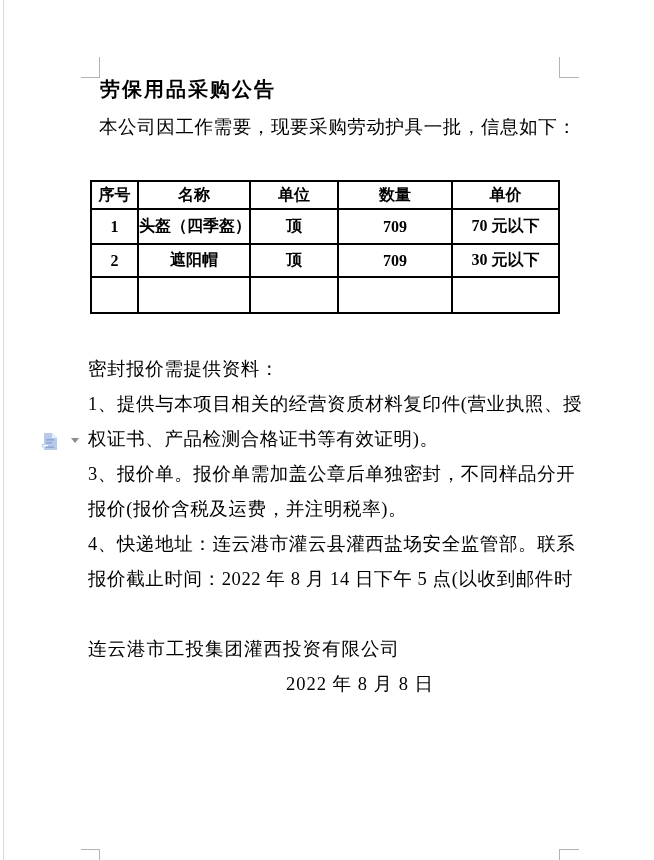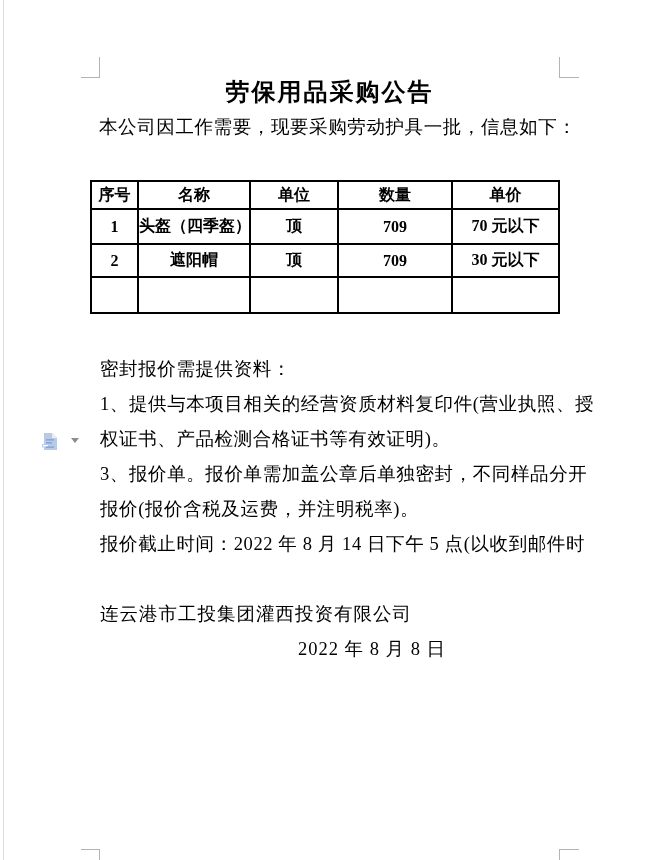--- a/index.html
+++ b/index.html
@@ -25,21 +25,21 @@
              border-right: 1px solid #b3b3b3; border-bottom: 1px solid #b3b3b3; }
   .mark-tr { left: 559px; top: 57px;  width: 20px; height: 21px;
              border-left: 1px solid #b3b3b3;  border-bottom: 1px solid #b3b3b3; }
   .mark-bl { left: 81px;  top: 849px; width: 19px; height: 11px;
              border-right: 1px solid #b3b3b3; border-top: 1px solid #b3b3b3; }
   .mark-br { left: 559px; top: 849px; width: 20px; height: 11px;
              border-left: 1px solid #b3b3b3;  border-top: 1px solid #b3b3b3; }
 
   .title {
     position: absolute; left: 100px; top: 76px; width: 459px;
-    text-align: center; font-size: 24px; font-weight: bold;
+    font-size: 20px; font-weight: bold;
     letter-spacing: 2px; white-space: pre;
   }
   .intro {
     position: absolute; left: 99px; top: 114px; width: 472px;
     font-size: 18.5px; letter-spacing: 0.6px; white-space: pre;
   }
 
   table.doc-table {
     position: absolute; left: 90px; top: 180px; width: 468px;
     border-collapse: collapse; table-layout: fixed;
@@ -48,21 +48,21 @@
     border: 2px solid #000;
     font-size: 16px; font-weight: bold; text-align: center;
     vertical-align: middle; white-space: pre; overflow: hidden;
   }
   tr.hrow  { height: 28px; margin-left: 46px; }
   tr.row-0 { height: 35px; }
   tr.row-1 { height: 33px; }
   tr.row-2 { height: 36px; }
 
   .bodytext {
-    position: absolute; left: 100px; top: 352px; width: 462px;
+    position: absolute; left: 88px; top: 352px; width: 462px;
     font-size: 18.5px; letter-spacing: 0.6px;
   }
   .bodytext .line { height: 35px; line-height: 35px; white-space: pre; }
   .line.spacer { }
   .line.company { text-align: left; padding-right: 37px; letter-spacing: 1px; }
   .line.dateline { text-align: right; padding-right: 116px; letter-spacing: 1px; }
 
   
   .paste-btn {
     position: absolute; left: 42px; top: 433px; width: 38px; height: 17px;
@@ -131,20 +131,21 @@
       </tr>
     </tbody>
   </table>
 
   <div class="bodytext">
     <div class="line">密封报价需提供资料：</div>
     <div class="line">1、提供与本项目相关的经营资质材料复印件(营业执照、授</div>
     <div class="line">权证书、产品检测合格证书等有效证明)。</div>
     <div class="line">3、报价单。报价单需加盖公章后单独密封，不同样品分开</div>
     <div class="line">报价(报价含税及运费，并注明税率)。</div>
+    <div class="line">4、快递地址：连云港市灌云县灌西盐场安全监管部。联系</div>
     <div class="line">报价截止时间：2022 年 8 月 14 日下午 5 点(以收到邮件时</div>
     <div class="line spacer"></div>
     <div class="line company">连云港市工投集团灌西投资有限公司</div>
     <div class="line dateline">2022 年 8 月 8 日</div>
   </div>
 
   <div class="paste-btn">
     <span>
       <svg width="17" height="17" viewBox="0 0 17 17">
         <path d="M2 0 h8 l5 5 v12 h-13 z" fill="#b9c9e8"></path>

